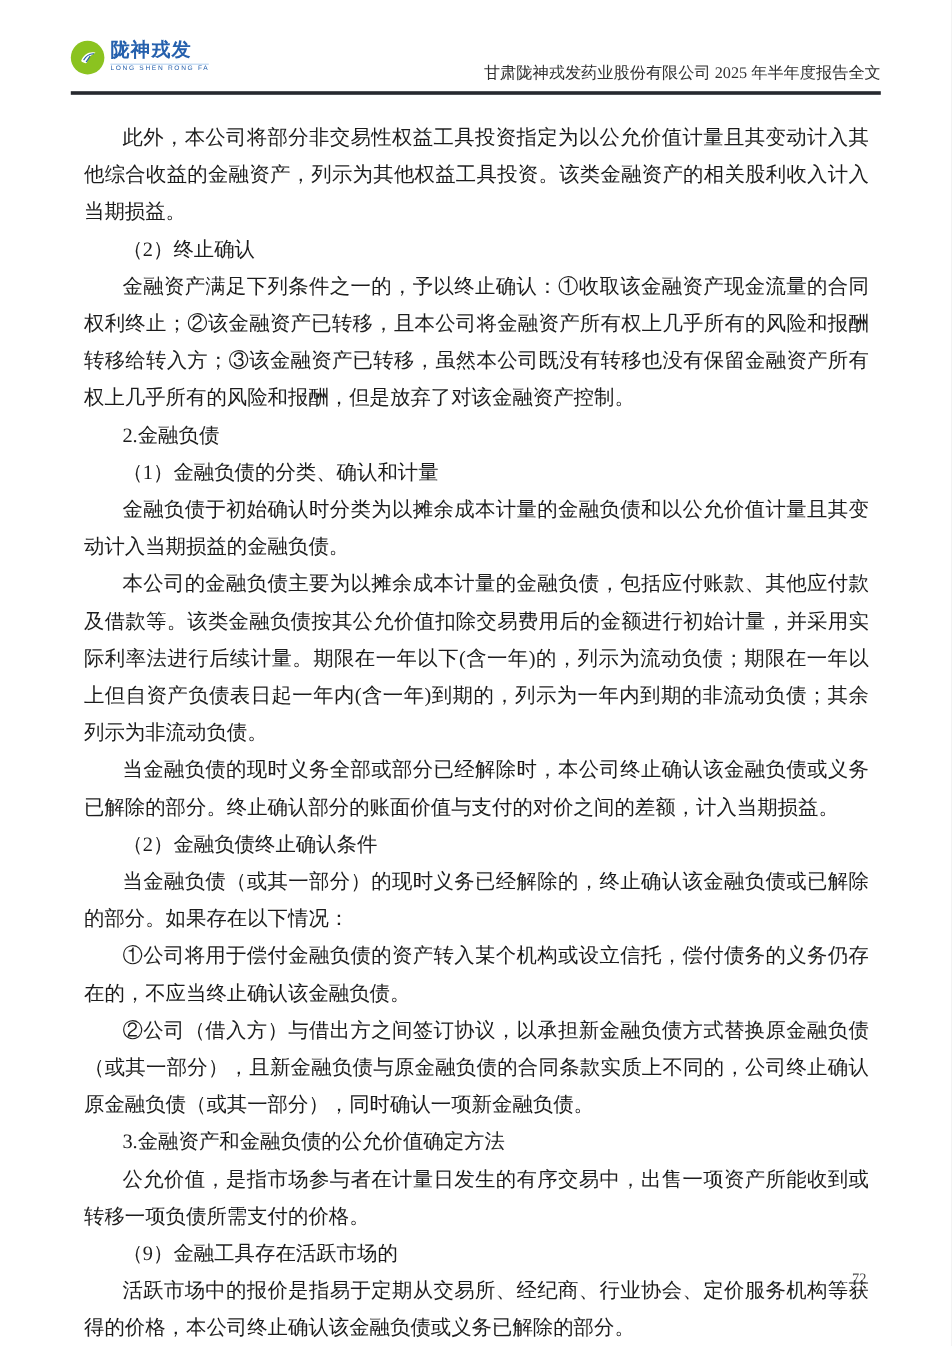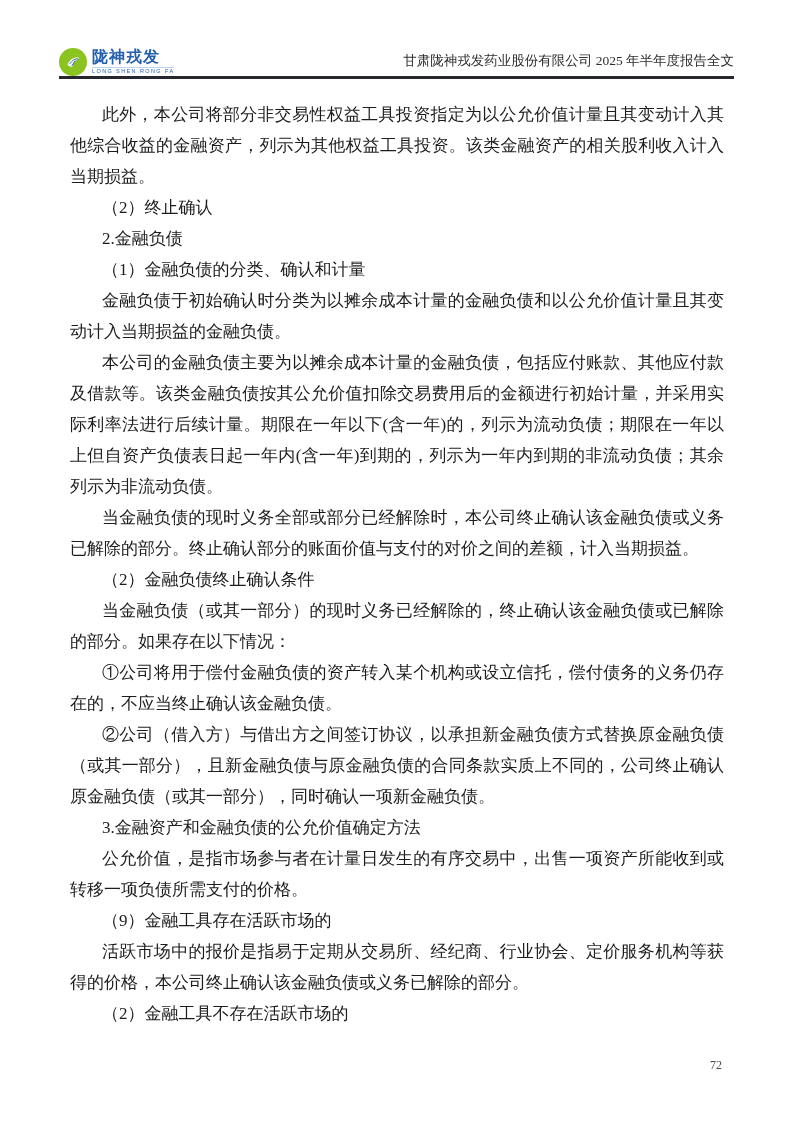--- a/index.html
+++ b/index.html
@@ -20,21 +20,21 @@
     border-bottom:3px solid #26282e;
     display:flex;
     justify-content:space-between;
     align-items:flex-end;
     box-sizing:border-box;
   }
   .logo{
     display:flex;
     align-items:center;
     gap:5px;
-    padding-bottom:0;
+    padding-bottom:14px;
   }
   .logo-circle{
     width:28px;height:28px;
     border-radius:50%;
     background:#8bc320;
     display:flex;align-items:center;justify-content:center;
     flex:0 0 auto;
   }
   .logo-textcol{display:flex;flex-direction:column;line-height:1;}
   .logo-cn{
@@ -106,20 +106,21 @@
     </div>
     <div class="report-title">甘肃陇神戎发药业股份有限公司 2025 年半年度报告全文</div>
   </header>
 
   <main class="content">
 
       <p class="para">此外，本公司将部分非交易性权益工具投资指定为以公允价值计量且其变动计入其他综合收益的金融资产，列示为其他权益工具投资。该类金融资产的相关股利收入计入当期损益。</p>
 
       <p class="para">（2）终止确认</p>
 
+      <p class="para">金融资产满足下列条件之一的，予以终止确认：①收取该金融资产现金流量的合同权利终止；②该金融资产已转移，且本公司将金融资产所有权上几乎所有的风险和报酬转移给转入方；③该金融资产已转移，虽然本公司既没有转移也没有保留金融资产所有权上几乎所有的风险和报酬，但是放弃了对该金融资产控制。</p>
 
       <p class="para">2.金融负债</p>
 
       <p class="para">（1）金融负债的分类、确认和计量</p>
 
       <p class="para">金融负债于初始确认时分类为以摊余成本计量的金融负债和以公允价值计量且其变动计入当期损益的金融负债。</p>
 
       <p class="para">本公司的金融负债主要为以摊余成本计量的金融负债，包括应付账款、其他应付款及借款等。该类金融负债按其公允价值扣除交易费用后的金额进行初始计量，并采用实际利率法进行后续计量。期限在一年以下(含一年)的，列示为流动负债；期限在一年以上但自资产负债表日起一年内(含一年)到期的，列示为一年内到期的非流动负债；其余列示为非流动负债。</p>
 
       <p class="para">当金融负债的现时义务全部或部分已经解除时，本公司终止确认该金融负债或义务已解除的部分。终止确认部分的账面价值与支付的对价之间的差额，计入当期损益。</p>

